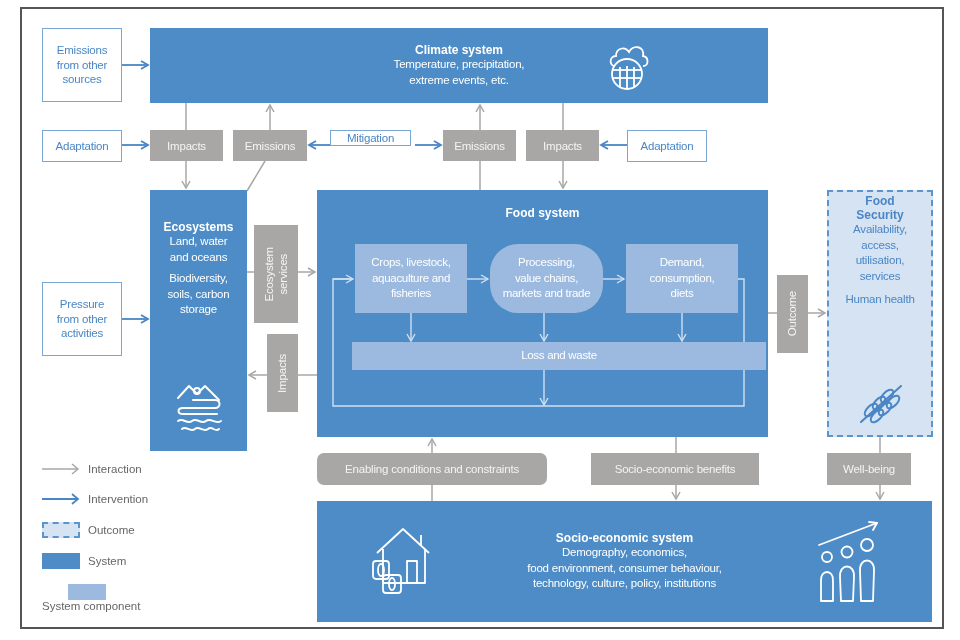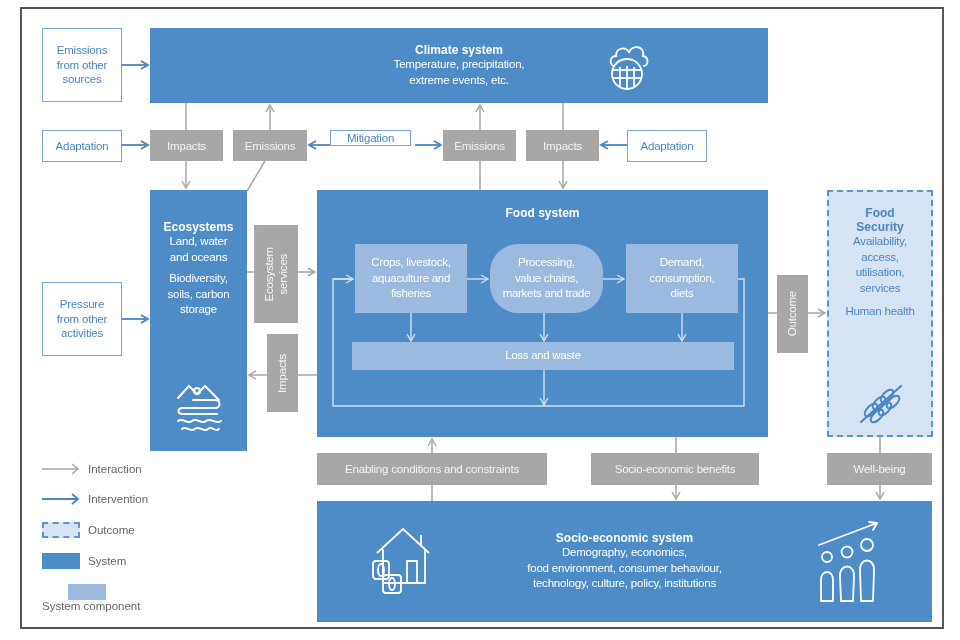--- a/index.html
+++ b/index.html
@@ -175,57 +175,57 @@
       <div>markets and trade</div>
     </div>
   </div>
   <div class="abs component center" style="left:309px; top:54px; width:112px; height:69px;">
     <div class="comp-text">
       <div>Demand,</div>
       <div>consumption,</div>
       <div>diets</div>
     </div>
   </div>
-  <div class="abs component center" style="left:35px; top:152px; width:382px; height:28px;">
+  <div class="abs component center" style="left:35px; top:152px; width:414px; height:28px;">
     <div class="comp-text">Loss and waste</div>
   </div>
 </div>
 
 <div class="abs grey" style="left:777px; top:275px; width:31px; height:78px;">
   <div class="vert">Outcome</div>
 </div>
 
-<div class="abs outcome" style="left:827px; top:190px; width:106px; height:247px; text-align:center; padding-top:14px;">
+<div class="abs outcome" style="left:827px; top:190px; width:106px; height:247px; text-align:center; padding-top:2px;">
   <div class="title">Food</div>
   <div class="title">Security</div>
   <div class="sub">Availability,</div>
   <div class="sub">access,</div>
   <div class="sub">utilisation,</div>
   <div class="sub">services</div>
   <div class="sub" style="margin-top:8px;">Human health</div>
   <svg class="abs" style="left:28px; top:188px;" width="50" height="46" viewBox="0 0 50 46">
     <g fill="none" stroke="#4a86c5" stroke-width="2" stroke-linecap="round">
       <line x1="4" y1="42" x2="44" y2="6"></line>
       <ellipse cx="14" cy="30" rx="8" ry="4" transform="rotate(-45 14 30)"></ellipse>
       <ellipse cx="22" cy="23" rx="8" ry="4" transform="rotate(-45 22 23)"></ellipse>
       <ellipse cx="30" cy="16" rx="8" ry="4" transform="rotate(-45 30 16)"></ellipse>
       <ellipse cx="20" cy="36" rx="8" ry="4" transform="rotate(-45 20 36)"></ellipse>
       <ellipse cx="28" cy="29" rx="8" ry="4" transform="rotate(-45 28 29)"></ellipse>
       <ellipse cx="36" cy="22" rx="8" ry="4" transform="rotate(-45 36 22)"></ellipse>
     </g>
   </svg>
 </div>
 
-<div class="abs grey" style="left:317px; top:453px; width:230px; height:32px;">
+<div class="abs grey" style="left:317px; top:453px; width:230px; height:32px;border-radius:7px;">
   <span>Enabling conditions and constraints</span>
 </div>
 <div class="abs grey" style="left:591px; top:453px; width:168px; height:32px;">
   <span>Socio-economic benefits</span>
 </div>
-<div class="abs grey" style="left:827px; top:453px; width:105px; height:32px;">
+<div class="abs grey" style="left:827px; top:453px; width:84px; height:32px;">
   <span>Well-being</span>
 </div>
 
 <div class="abs system center" style="left:317px; top:501px; width:615px; height:121px;">
   <div class="title">Socio-economic system</div>
   <div class="sub">Demography, economics,</div>
   <div class="sub">food environment, consumer behaviour,</div>
   <div class="sub">technology, culture, policy, institutions</div>
   <svg class="abs" style="left:54px; top:24px;" width="62" height="72" viewBox="0 0 62 72">
     <g fill="none" stroke="#fff" stroke-width="1.8" stroke-linejoin="round">

